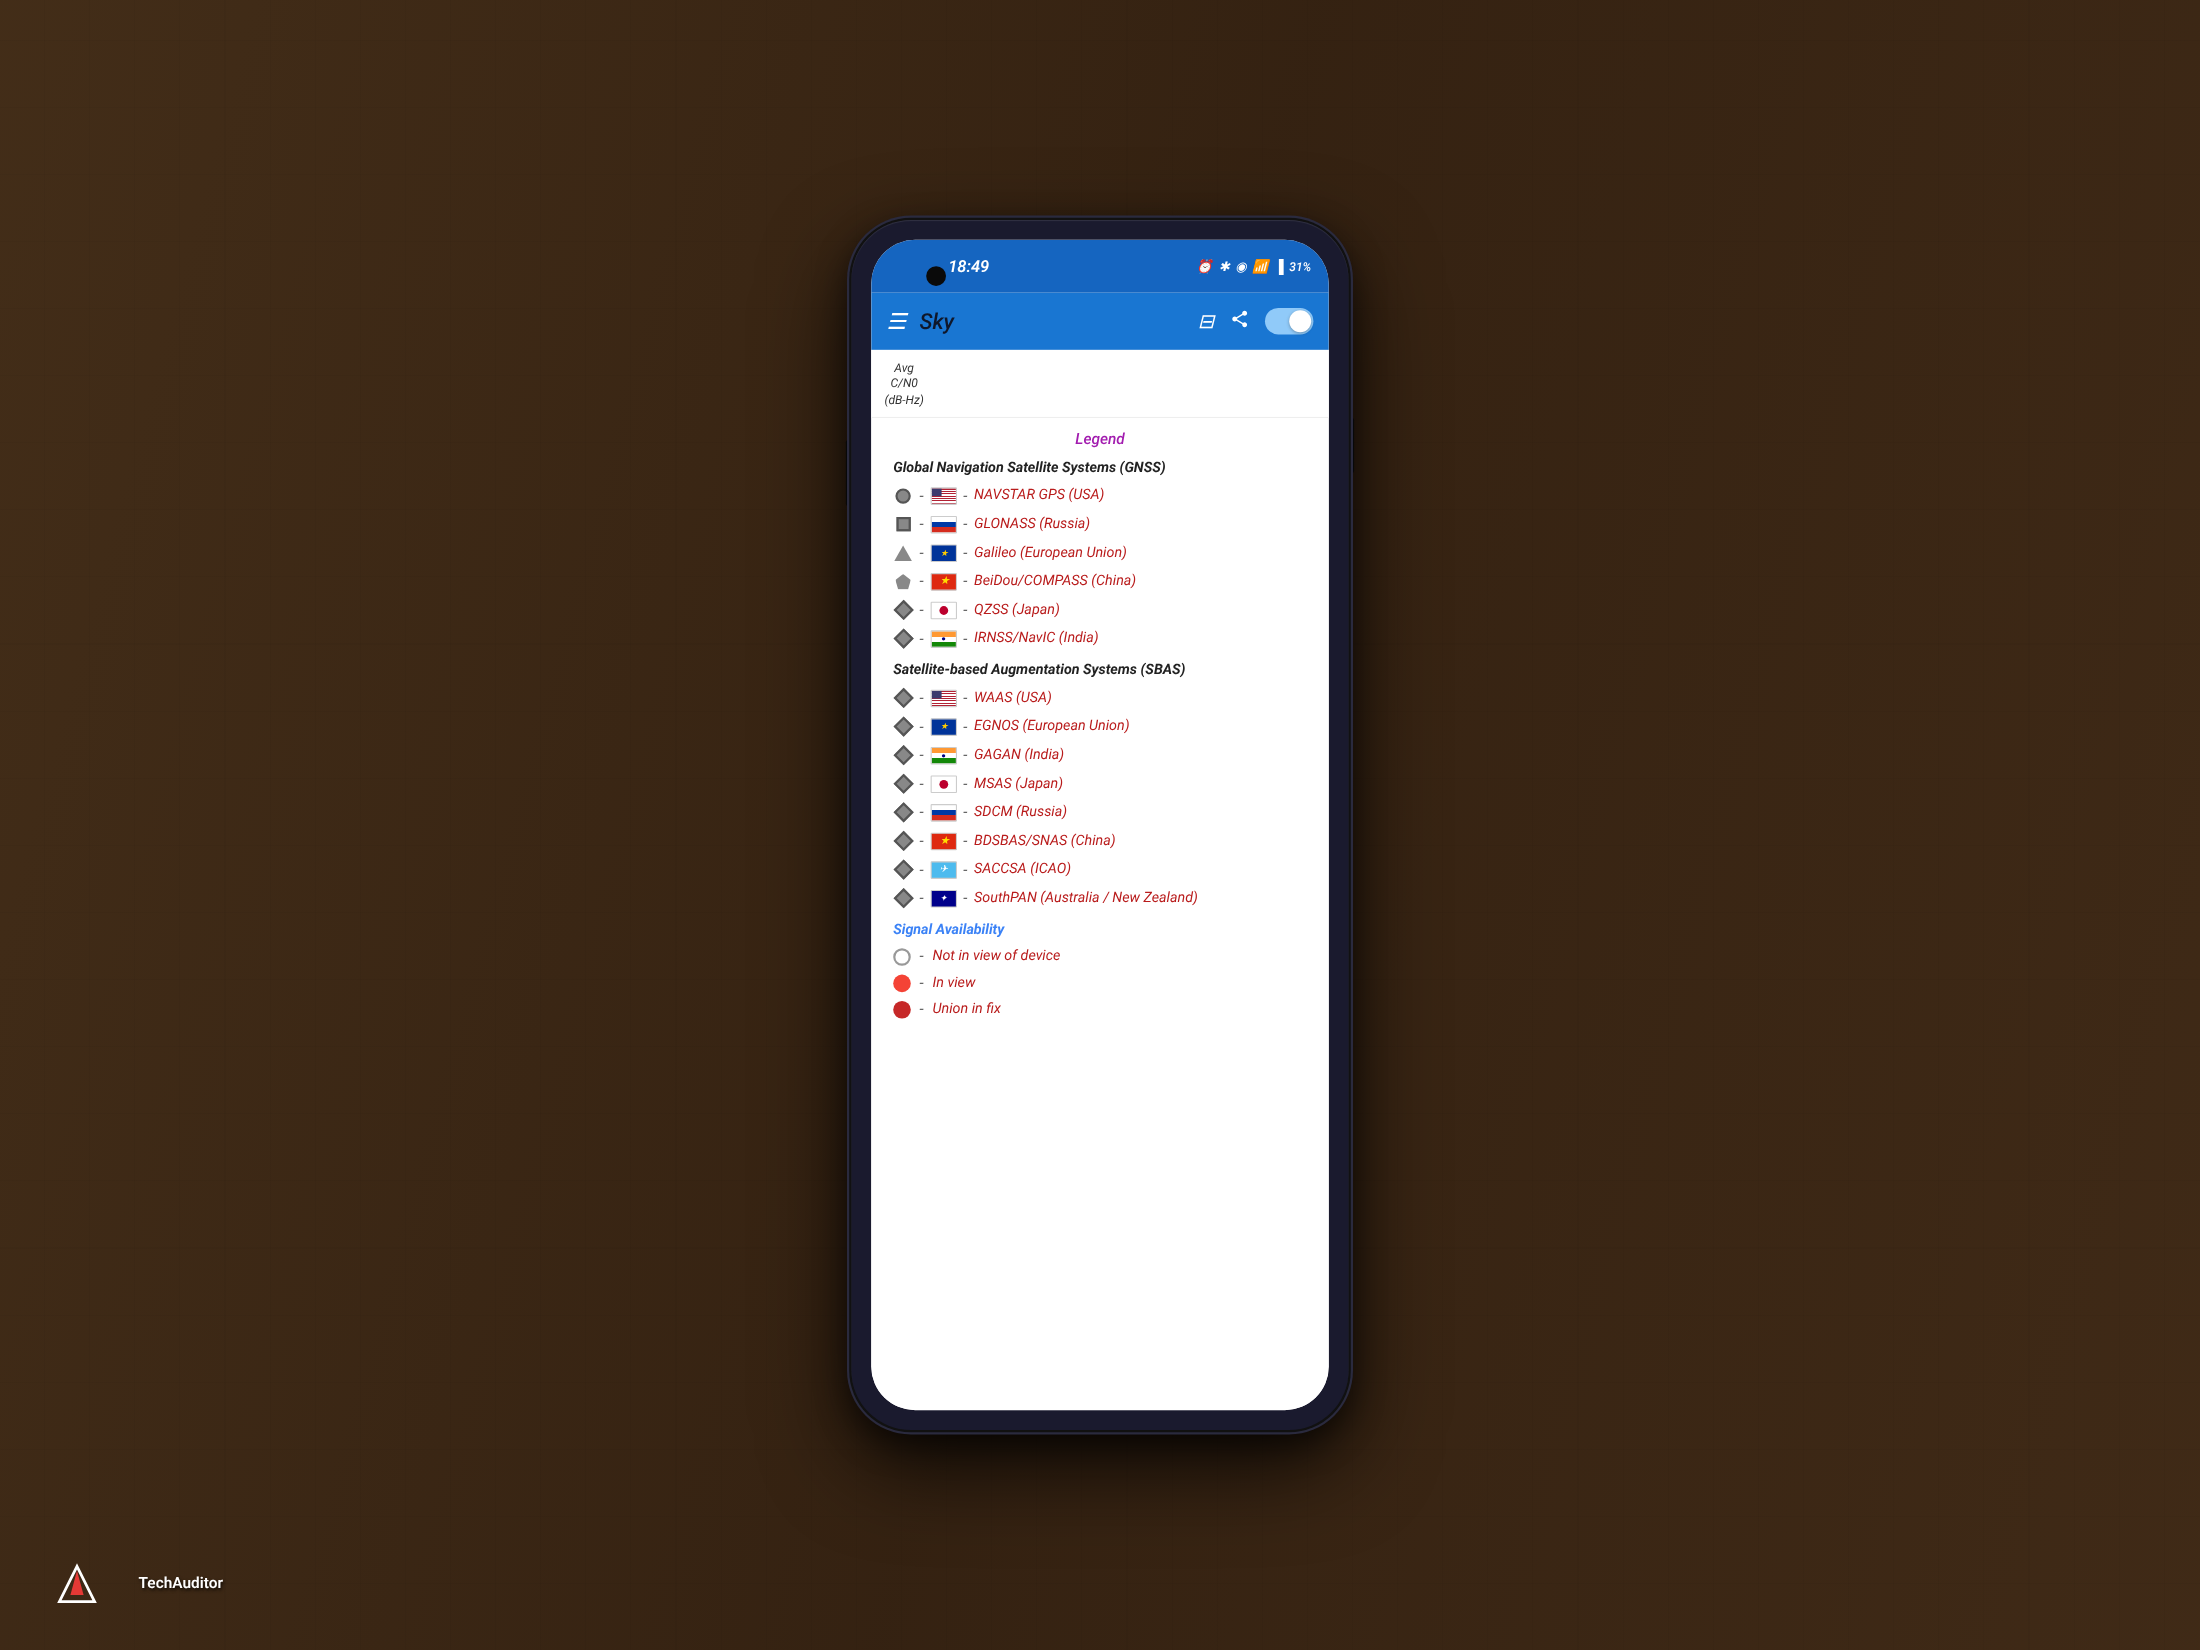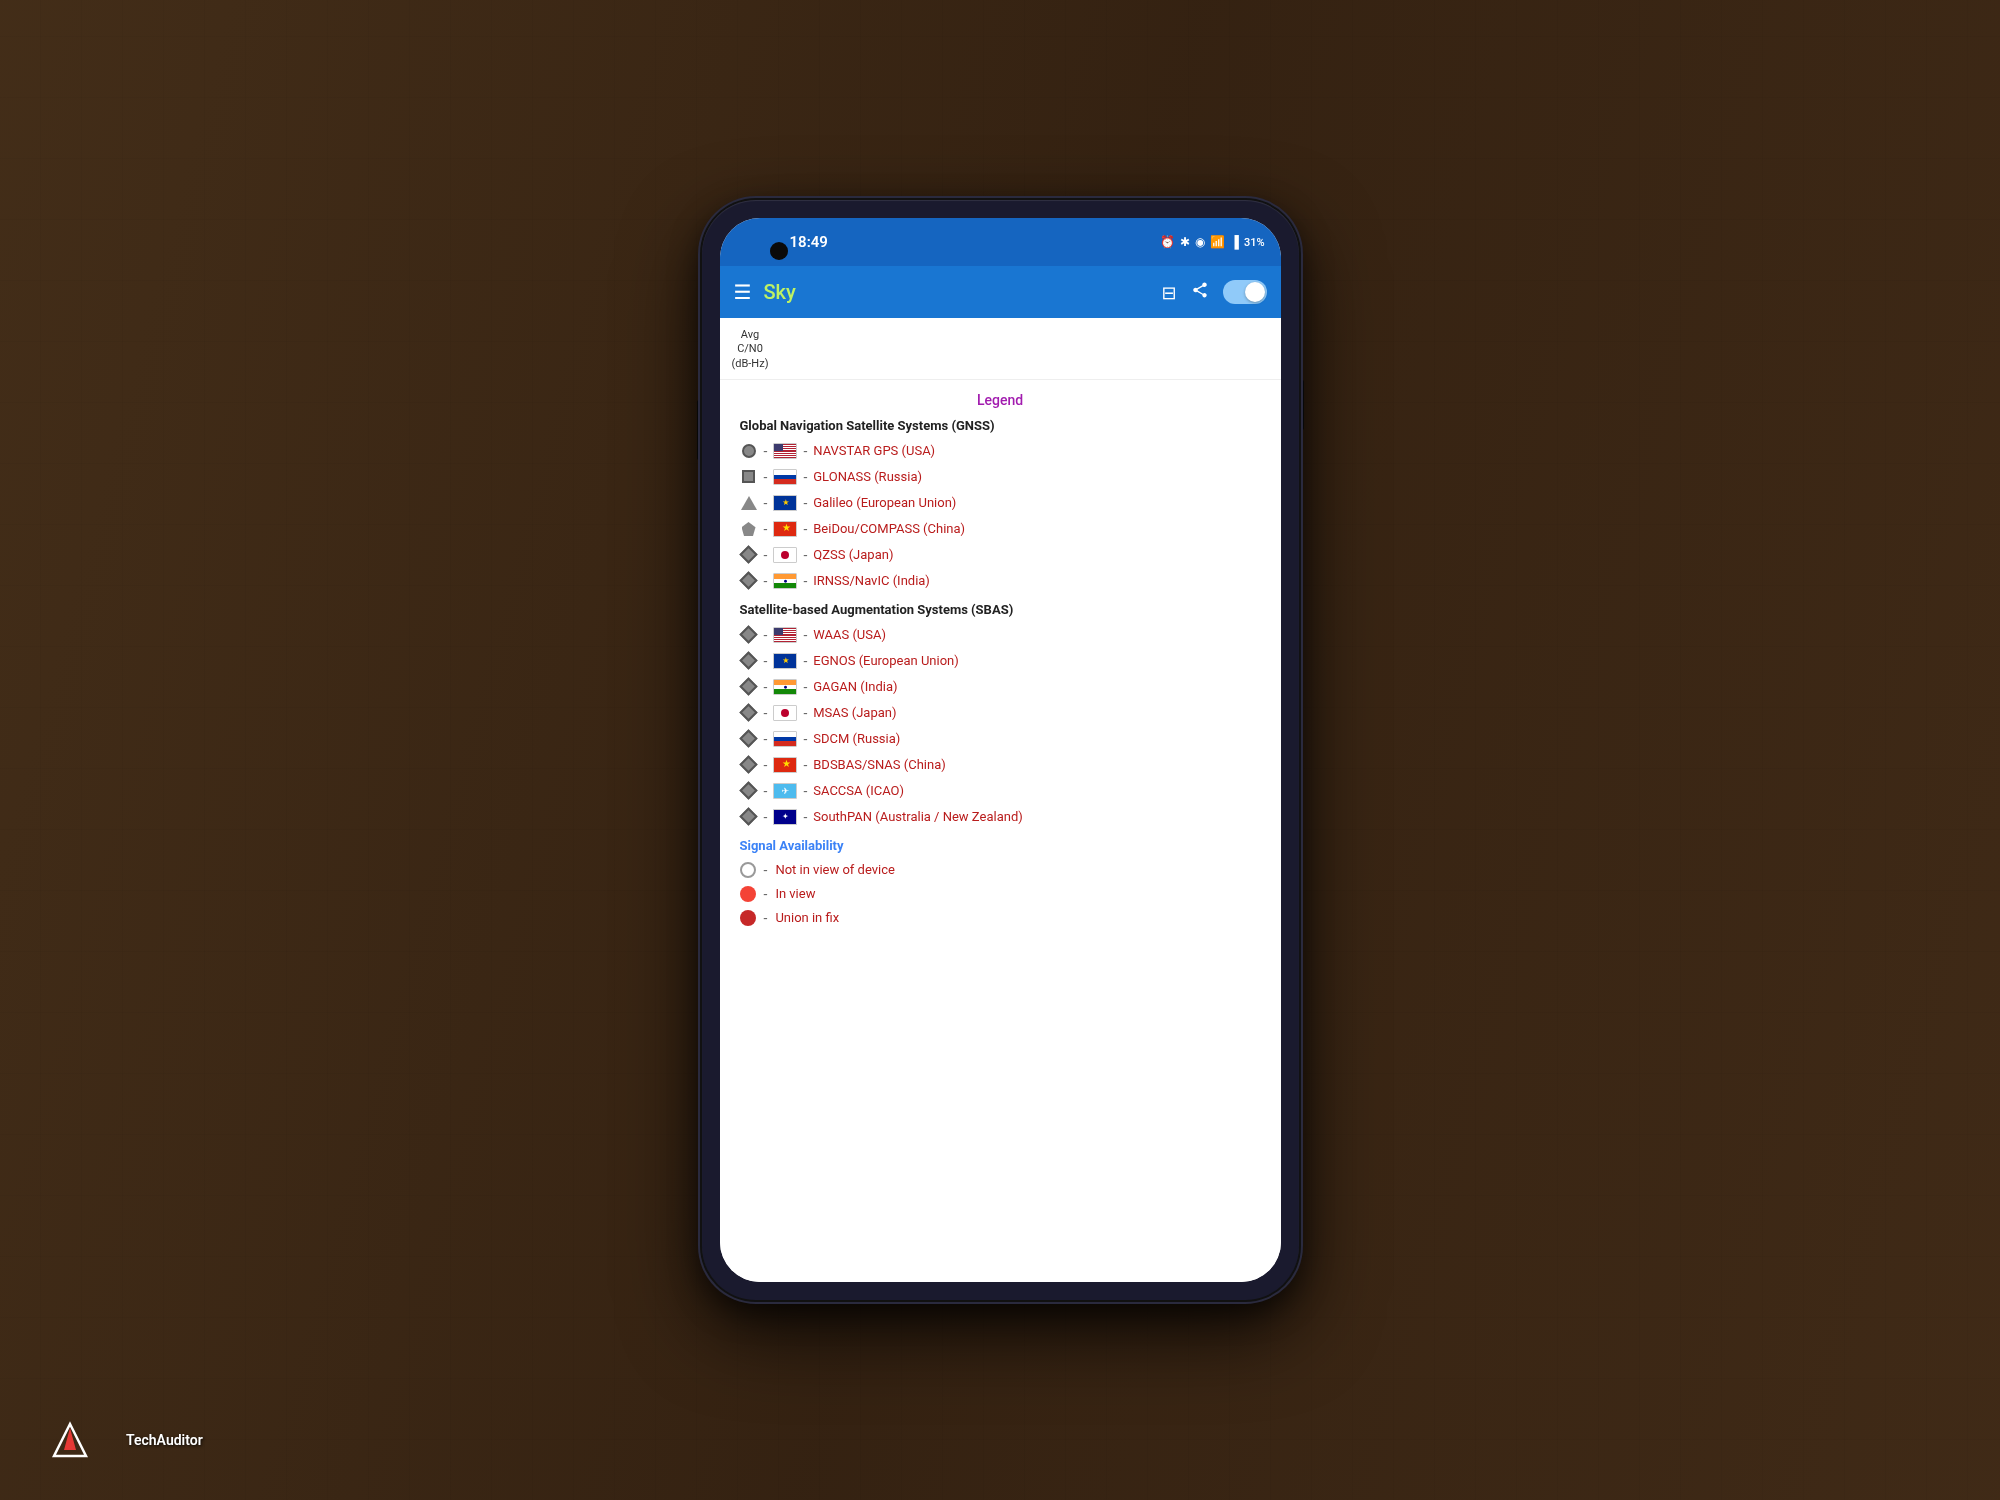--- a/index.html
+++ b/index.html
@@ -35,22 +35,23 @@
       content: '';
       position: absolute;
       inset: 0;
       background:
         linear-gradient(105deg, rgba(80,50,20,0.3) 0%, rgba(40,20,5,0.4) 50%, rgba(70,40,15,0.3) 100%);
       pointer-events: none;
     }
 
     .phone-wrapper {
       position: relative;
-      width: 597px;
+      width: 452px;
       height: 1100px;
+      font-style: italic;
     }
 
     
     .phone-shell {
       position: absolute;
       inset: 0;
       background: #1a1a2e;
       border-radius: 54px;
       box-shadow:
         0 0 0 2px #111,
@@ -139,21 +140,21 @@
       gap: 12px;
     }
 
     .toolbar-menu-icon {
       color: white;
       font-size: 20px;
       cursor: pointer;
     }
 
     .toolbar-title {
-      color: #bef264;
+      color: #0f172a;
       font-size: 20px;
       font-weight: 500;
       flex: 1;
     }
 
     .toolbar-actions {
       display: flex;
       align-items: center;
       gap: 14px;
     }

